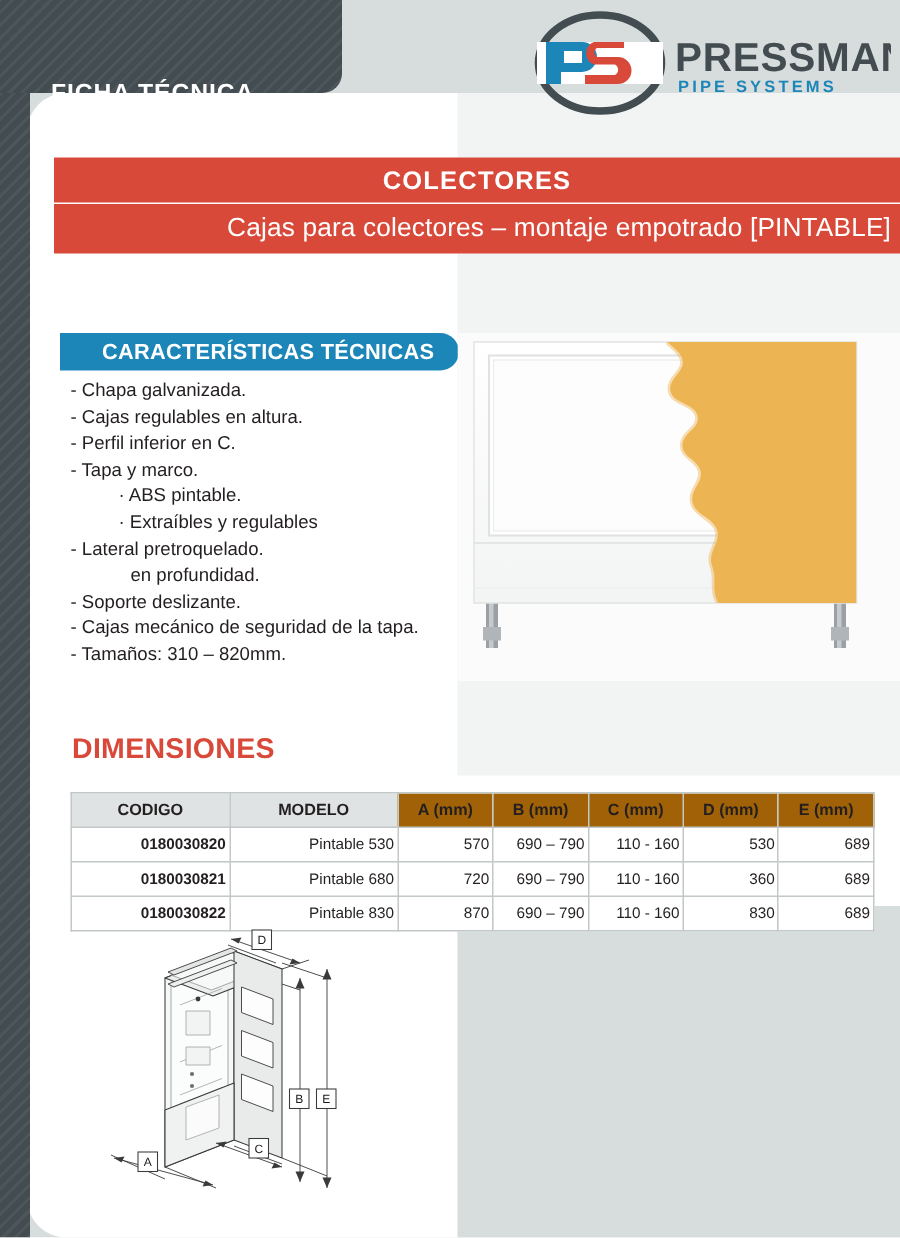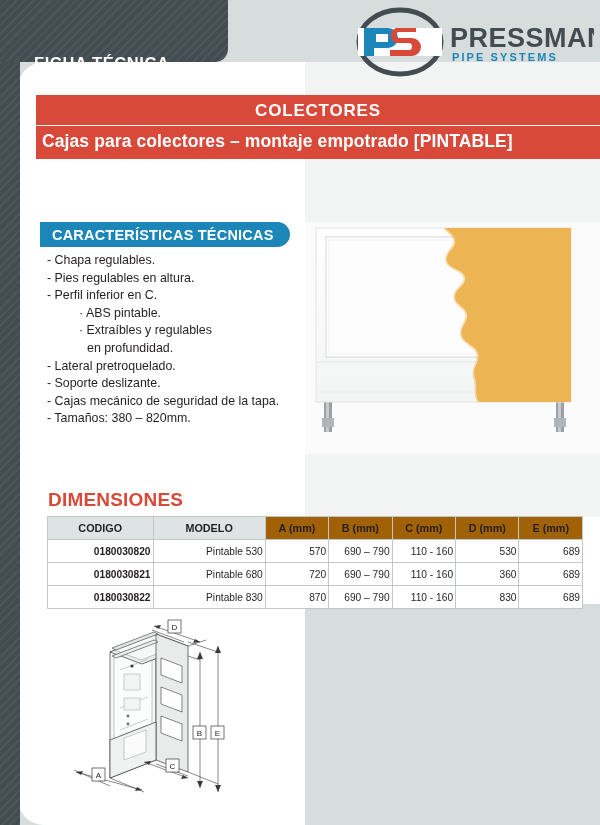--- a/index.html
+++ b/index.html
@@ -111,54 +111,54 @@
     top: 6px;
     width: 250px;
     height: 72px;
   }
   .logo svg { display: block; }
 
   
   .red-banner {
     position: absolute;
     left: 36px;
-    top: 95px;
+    top: 105px;
     width: 564px;
     background: #d9493a;
     padding: 0;
   }
   .red-line-1 {
     text-align: center;
     color: #ffffff;
     font-size: 17px;
     font-weight: bold;
     letter-spacing: 0.8px;
     padding: 6px 0 4px 0;
     border-bottom: 1px solid #ffffff;
   }
   .red-line-2 {
-    text-align: left;
+    text-align: right;
     color: #ffffff;
     font-size: 17.5px;
-    font-weight: bold;
+    font-weight: normal;
     letter-spacing: 0.1px;
     padding: 5px 6px 7px 6px;
     white-space: nowrap;
   }
 
   
   .blue-badge {
     position: absolute;
     left: 40px;
     top: 222px;
     height: 25px;
     background: #1c86b9;
     border-top-right-radius: 12.5px;
     border-bottom-right-radius: 12.5px;
-    padding: 0 16px 0 12px;
+    padding: 0 16px 0 28px;
     display: flex;
     align-items: center;
   }
   .blue-badge span {
     color: #ffffff;
     font-size: 14.5px;
     font-weight: bold;
     letter-spacing: 0.2px;
     white-space: nowrap;
   }
@@ -201,21 +201,21 @@
     color: #d9493a;
     font-size: 19px;
     font-weight: bold;
     letter-spacing: 0.2px;
   }
 
   
   .dim-table {
     position: absolute;
     left: 47px;
-    top: 516px;
+    top: 528px;
     width: 536px;
     border-collapse: collapse;
     font-size: 10.5px;
     color: #231f20;
   }
   .dim-table th, .dim-table td {
     border: 1px solid #c2c7c7;
     text-align: center;
     height: 22px;
     padding: 0 2px;
@@ -286,30 +286,31 @@
   <div class="red-banner">
     <div class="red-line-1">COLECTORES</div>
     <div class="red-line-2">Cajas para colectores – montaje empotrado [PINTABLE]</div>
   </div>
 
   <div class="blue-badge">
     <span>CARACTERÍSTICAS TÉCNICAS</span>
   </div>
 
   <div class="features">
-    <div class="feat">- Chapa regulables.</div>
-    <div class="feat">- Pies regulables en altura.</div>
+    <div class="feat">- Chapa galvanizada.</div>
+    <div class="feat">- Cajas regulables en altura.</div>
     <div class="feat">- Perfil inferior en C.</div>
+    <div class="feat">- Tapa y marco.</div>
     <div class="feat sub">· ABS pintable.</div>
     <div class="feat sub">· Extraíbles y regulables</div>
+    <div class="feat">- Lateral pretroquelado.</div>
     <div class="feat sub2">en profundidad.</div>
-    <div class="feat">- Lateral pretroquelado.</div>
     <div class="feat">- Soporte deslizante.</div>
     <div class="feat">- Cajas mecánico de seguridad de la tapa.</div>
-    <div class="feat">- Tamaños: 380 – 820mm.</div>
+    <div class="feat">- Tamaños: 310 – 820mm.</div>
   </div>
 
   <div class="photo">
     <svg width="295" height="232" viewBox="0 0 295 232" xmlns="http://www.w3.org/2000/svg">
       <defs>
         <linearGradient id="bodyGrad" x1="0" y1="0" x2="0" y2="1">
           <stop offset="0%" stop-color="#ffffff"></stop>
           <stop offset="100%" stop-color="#f3f4f4"></stop>
         </linearGradient>
         <clipPath id="bodyClip">

